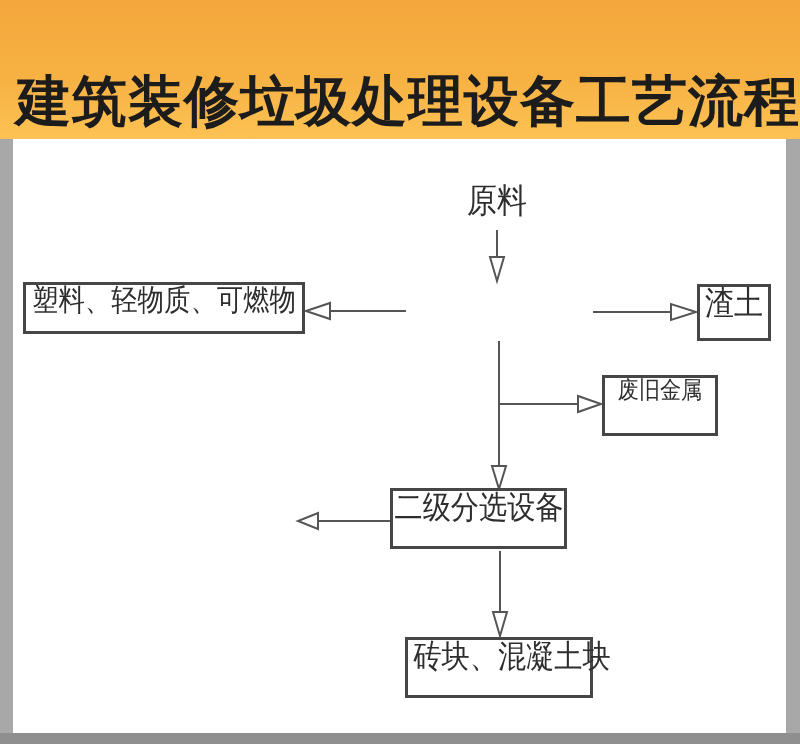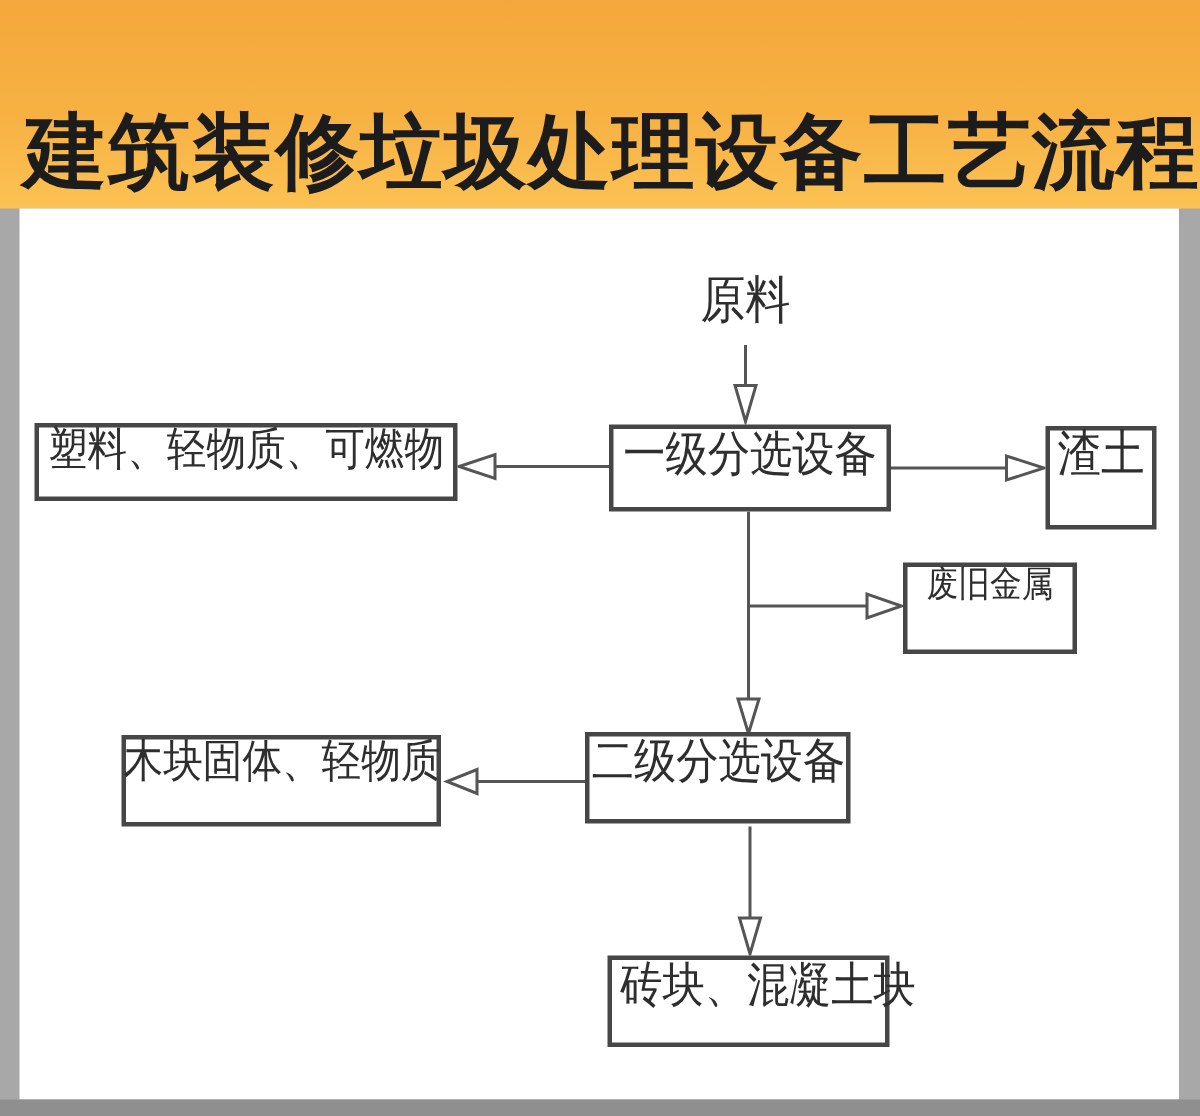--- a/index.html
+++ b/index.html
@@ -69,21 +69,21 @@
     border: 3px solid #464646;
     background: #ffffff;
   }
   .node > span, .flow-label > span {
     display: inline-block;
     transform: scaleX(0.88);
   }
   .lbl-source  { left: 440px; top: 184px; width: 114px; height: 42px; font-size: 34px; }
   .n-stage1    { left: 406px; top: 283px; width: 188px; height: 58px; font-size: 32px; }
   .n-plastics  { left: 23px;  top: 282px; width: 282px; height: 52px; font-size: 30px; }
-  .n-slag      { left: 697px; top: 284px; width: 74px;  height: 69px; font-size: 33px; }
+  .n-slag      { left: 697px; top: 284px; width: 74px;  height: 57px; font-size: 33px; }
   .n-metal     { left: 602px; top: 375px; width: 116px; height: 61px; font-size: 24px; }
   .n-stage2    { left: 390px; top: 488px; width: 177px; height: 61px; font-size: 32px; }
   .n-wood      { left: 81px;  top: 490px; width: 213px; height: 61px; font-size: 30px; }
   .n-bricks    { left: 405px; top: 637px; width: 188px; height: 61px; font-size: 32px; padding-left: 26px; }
 </style>
 </head>
 <body>
 
 <div class="page">
 
@@ -118,43 +118,37 @@
       <polygon points="492,466 506,466 499,489"></polygon>
       <polygon points="318,513 318,529 298,521"></polygon>
       <polygon points="493,612 507,612 500,636"></polygon>
     </g>
   </svg>
 
   <div class="flow-label lbl-source">
     <span>原料</span>
   </div>
 
-  <div class="node n-stage1">
-    <span>一级分选设备</span>
-  </div>
 
   <div class="node n-plastics">
     <span>塑料、轻物质、可燃物</span>
   </div>
 
   <div class="node n-slag">
     <span>渣土</span>
   </div>
 
   <div class="node n-metal">
     <span>废旧金属</span>
   </div>
 
   <div class="node n-stage2">
     <span>二级分选设备</span>
   </div>
 
-  <div class="node n-wood">
-    <span>木块固体、轻物质</span>
-  </div>
 
   <div class="node n-bricks">
     <span>砖块、混凝土块</span>
   </div>
 
   <div class="bottom-strip"></div>
 
 </div>
 
 </body></html>

